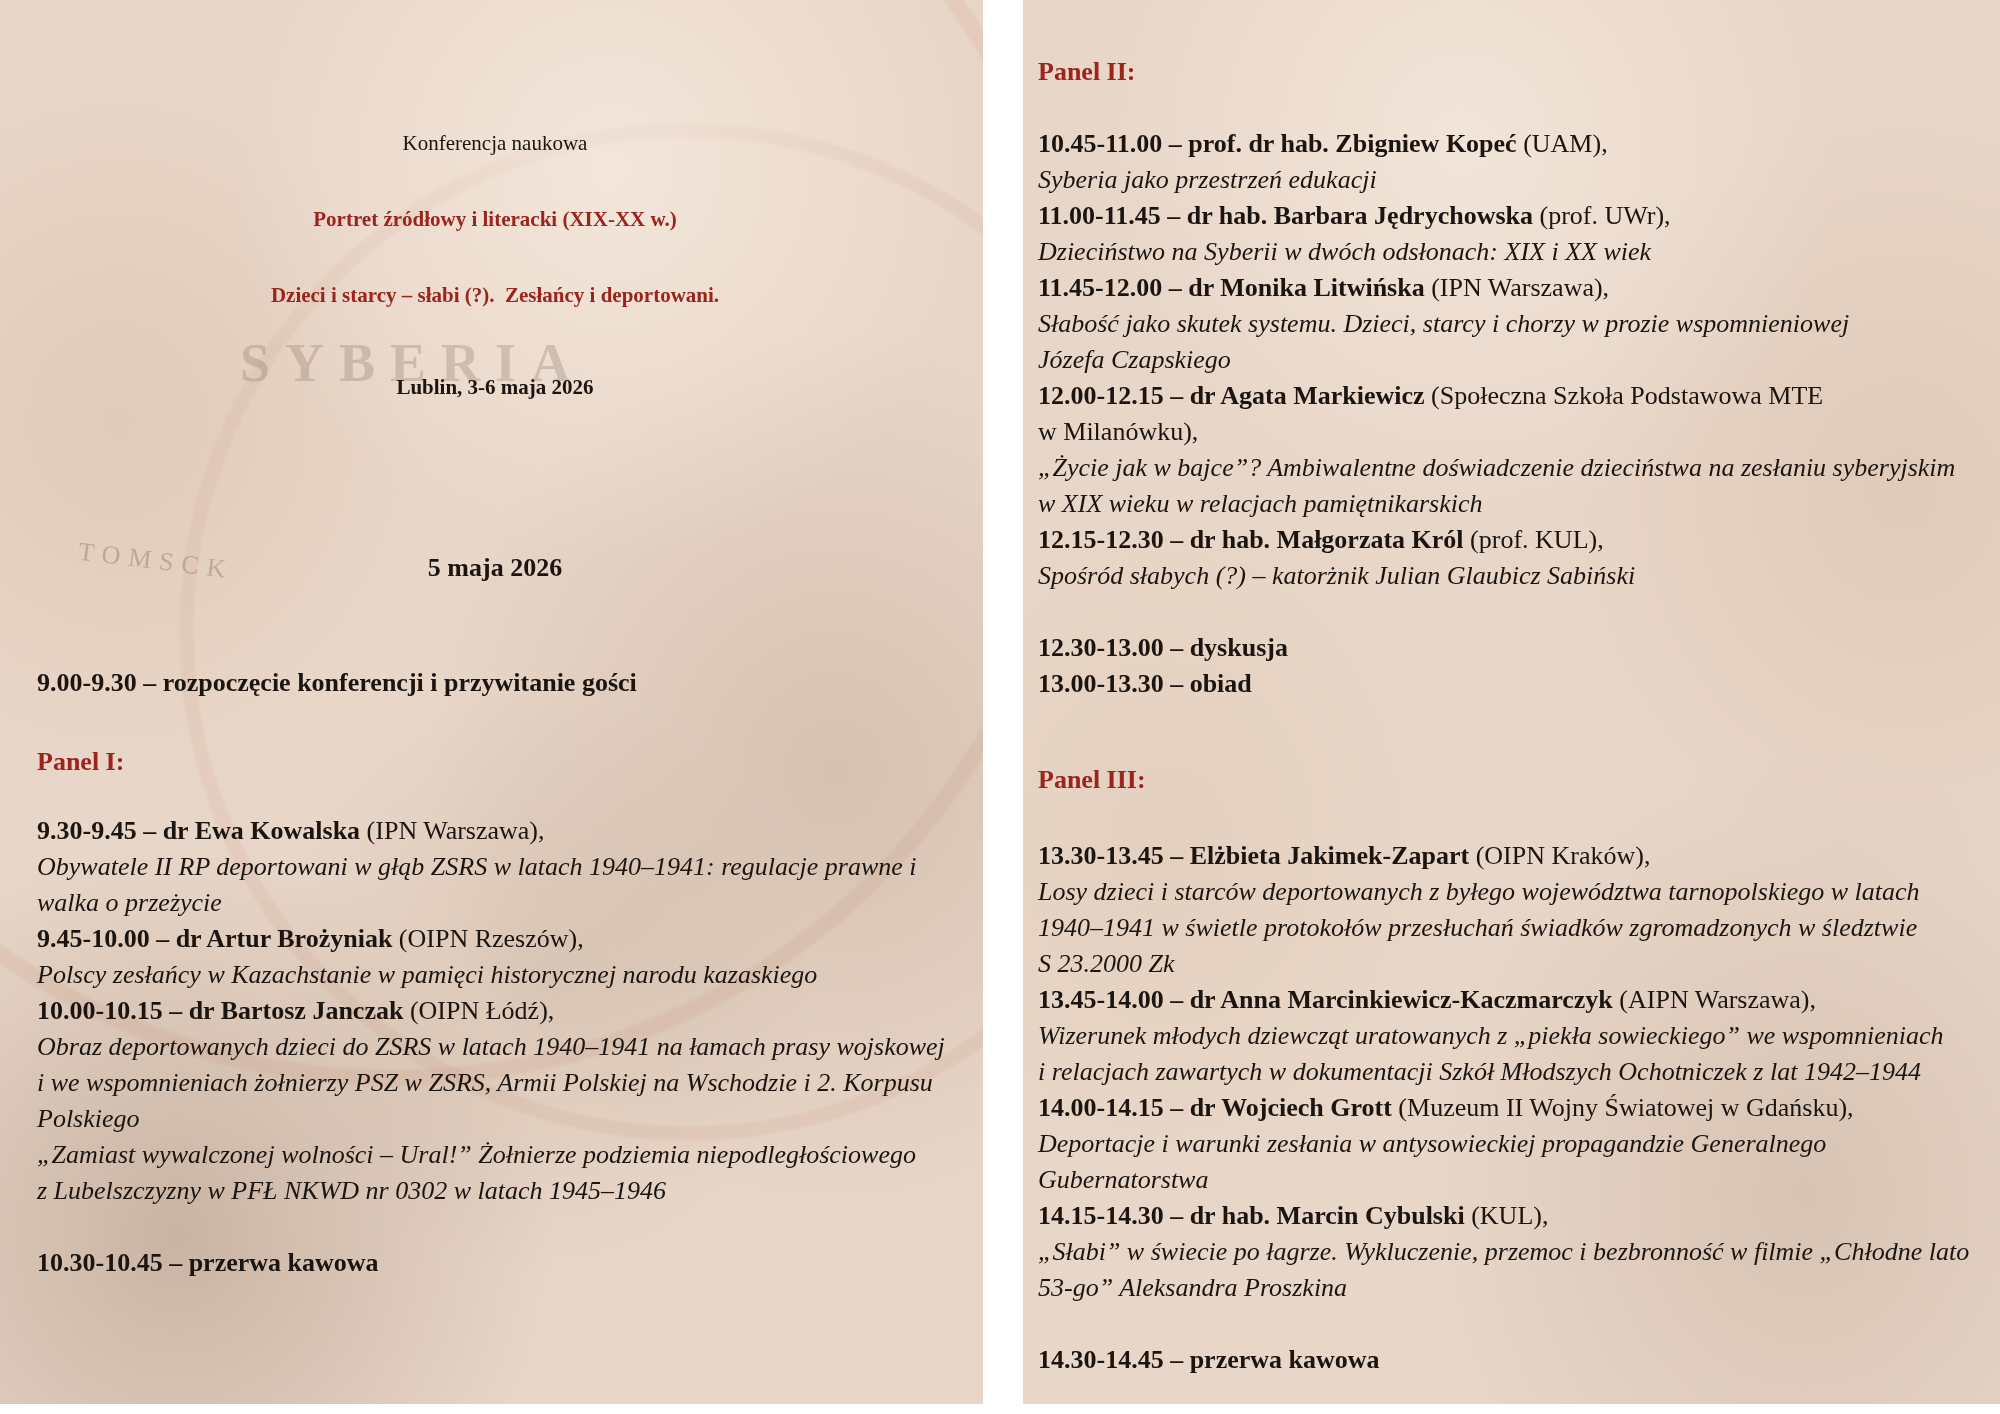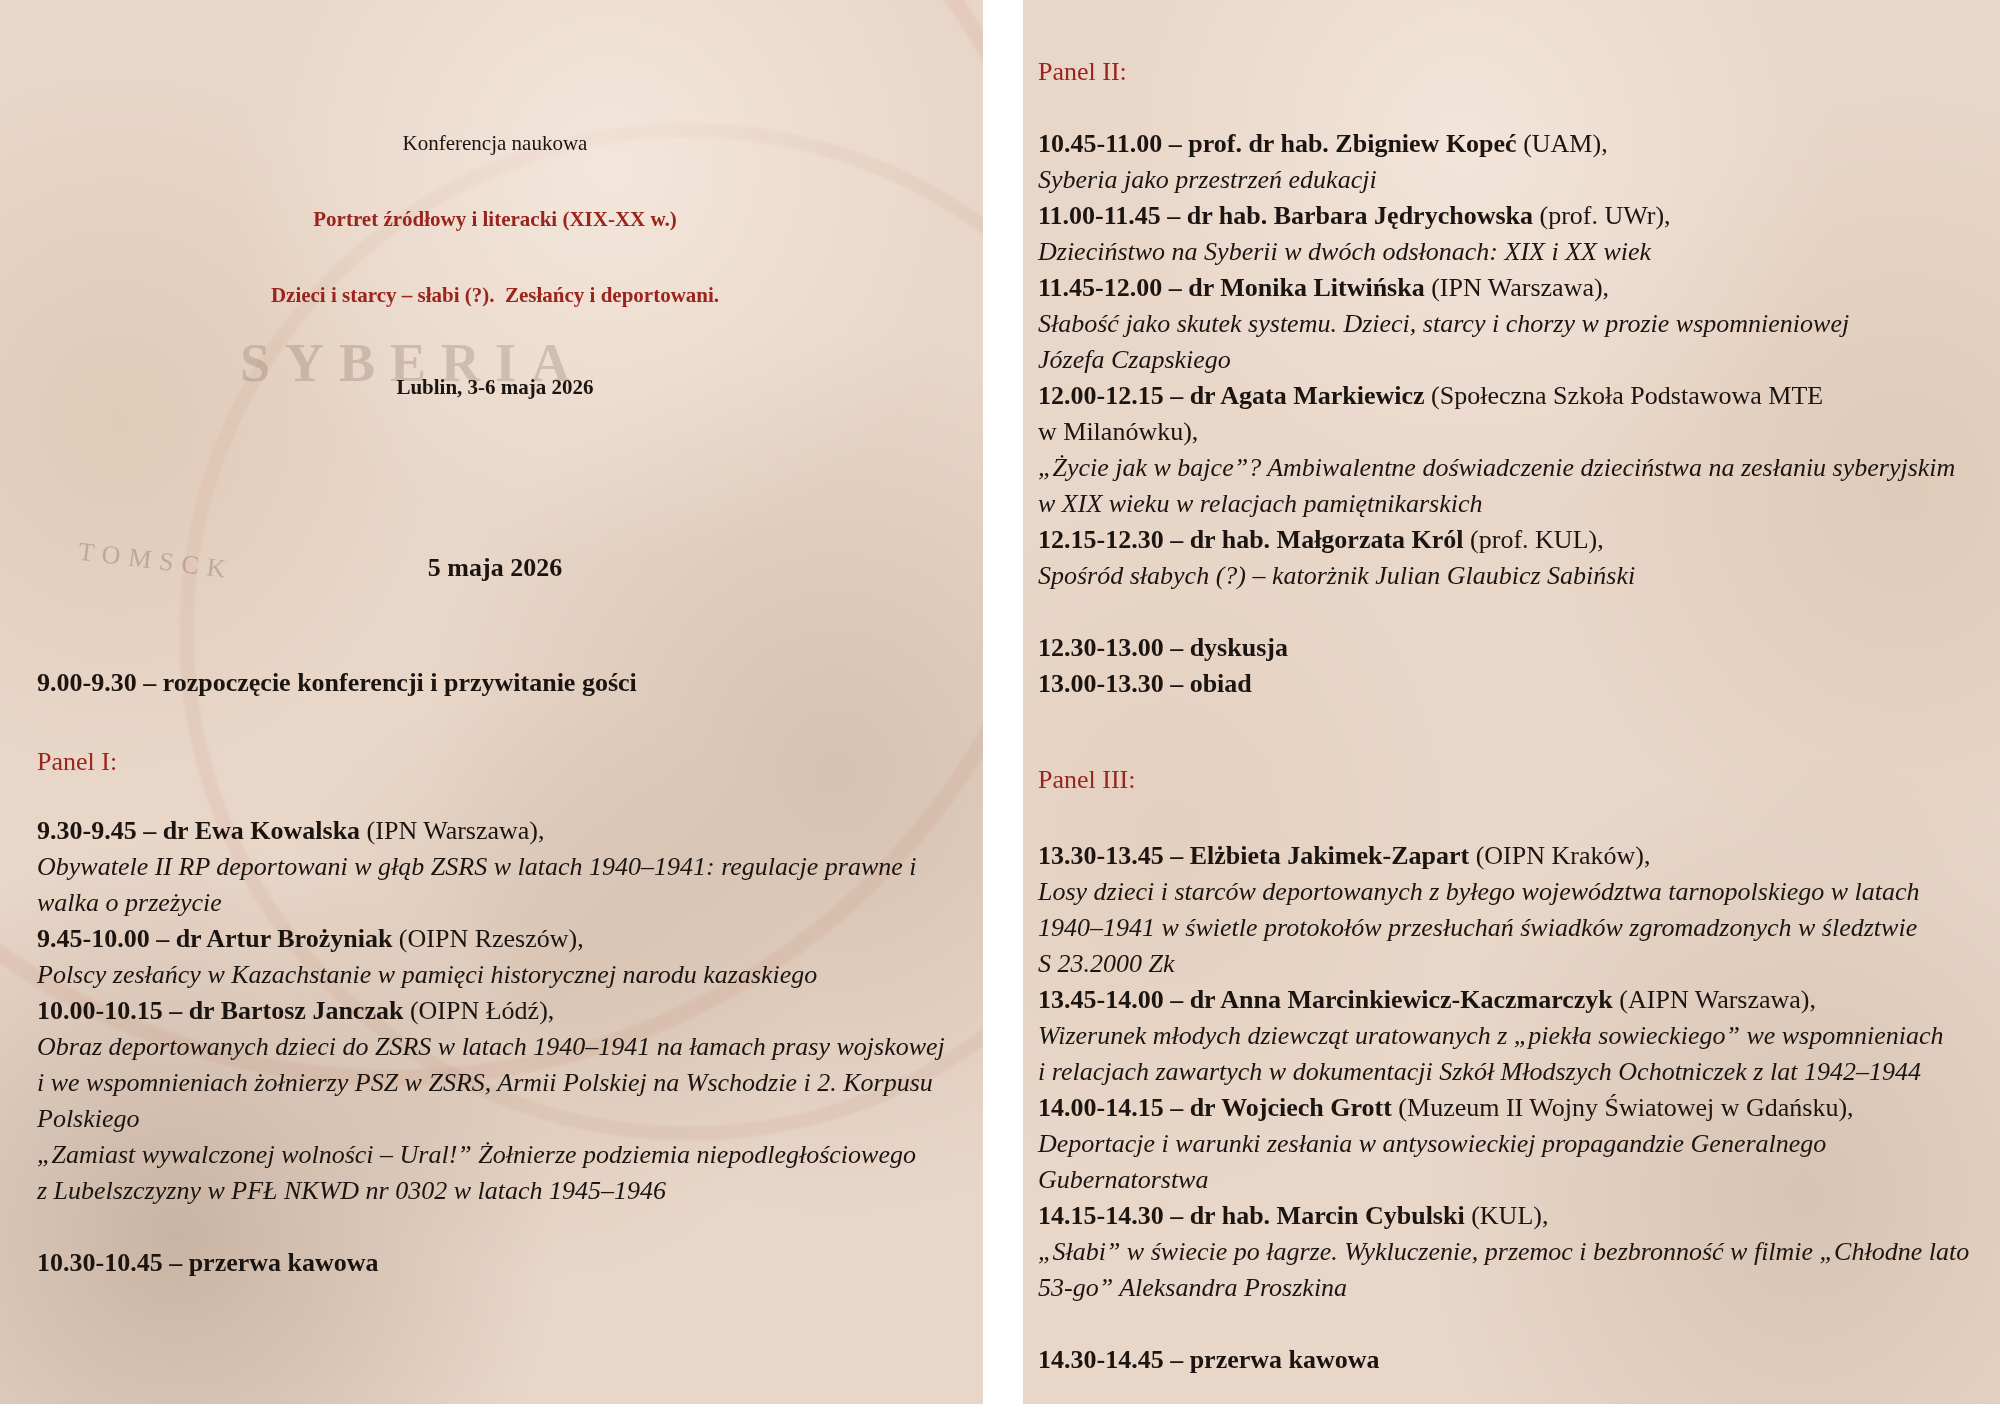--- a/index.html
+++ b/index.html
@@ -42,21 +42,21 @@
   .topic{font-style:italic;}
 
   
   .title-block{margin-top:86px;text-align:center;line-height:38px;font-size:21px;white-space:pre-line;}
   .title-block .kicker{font-weight:normal;}
   .title-block .t{font-weight:bold;color:#9b241d;}
   .title-block .loc{font-weight:bold;margin-top:16px;}
 
   .day-heading{margin-top:106px;font-weight:bold;text-align:center;}
   .opening{margin-top:79px;font-weight:bold;}
-  .panel-heading{font-weight:normal;color:#9b241d;}
+  .panel-heading{font-weight:bold;color:#9b241d;}
   .page-left .panel-heading{margin-top:43px;}
   .page-left .items{margin-top:33px;}
   .page-left .coffee{margin-top:36px;font-weight:bold;}
 
   .page-right .panel2-heading{margin-top:54px;}
   .page-right .items-2{margin-top:36px;}
   .page-right .discussion{margin-top:36px;font-weight:bold;}
   .page-right .lunch{font-weight:bold;}
   .page-right .panel3-heading{margin-top:60px;}
   .page-right .items-3{margin-top:40px;}

